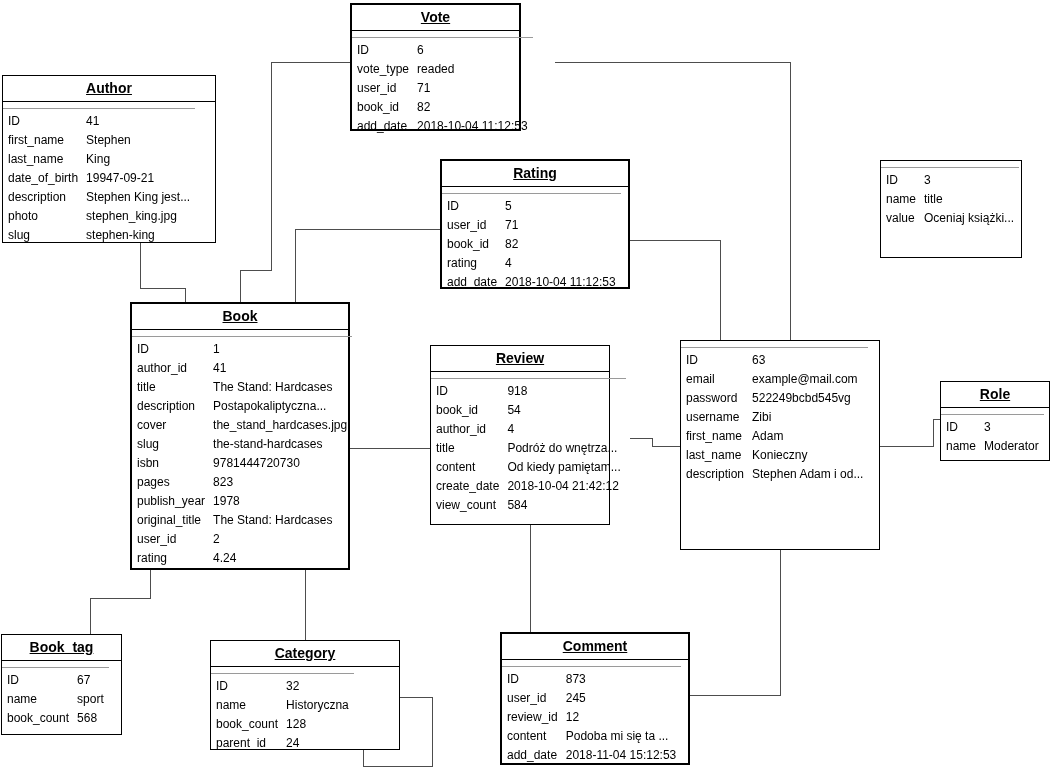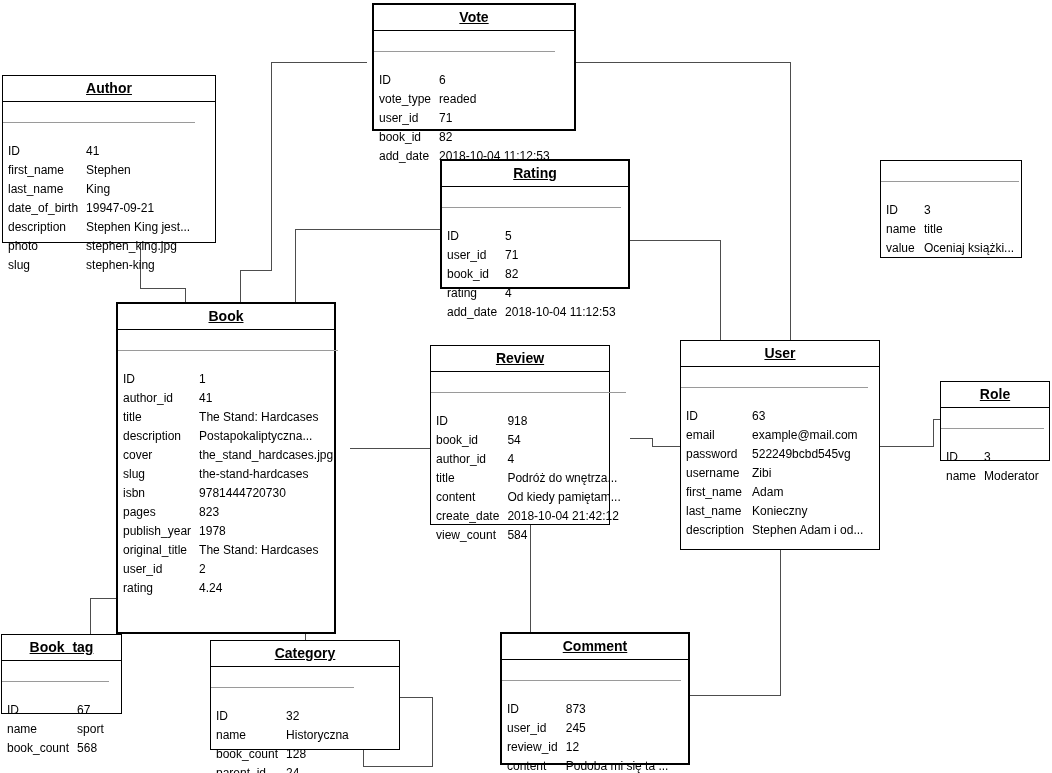--- a/index.html
+++ b/index.html
@@ -24,22 +24,22 @@
     text-align:center;
     font-weight:bold;
     font-size:14px;
     border-bottom:1px solid #000000;
     white-space:nowrap;
     overflow:hidden;
   }
   .hdr span{text-decoration:underline;}
   .bdy{
     border-top:1px solid #9a9a9a;
-    margin-top:20px;
-    padding:19px 5px 0 5px;
+    margin-top:6px;
+    padding:3px 5px 0 5px;
     display:table;
   }
   .row{display:table-row;}
   .k,.v{
     display:table-cell;
     font-size:12px;
     line-height:19px;
     white-space:nowrap;
     color:#000000;
   }
@@ -102,21 +102,21 @@
     <div class="ln" style="left:780px;top:550px;width:1px;height:146px"></div>
     <div class="ln" style="left:690px;top:695px;width:91px;height:1px"></div>
   </div>
   <div>
     <div class="ln" style="left:400px;top:697px;width:33px;height:1px"></div>
     <div class="ln" style="left:432px;top:697px;width:1px;height:70px"></div>
     <div class="ln" style="left:363px;top:766px;width:70px;height:1px"></div>
     <div class="ln" style="left:363px;top:750px;width:1px;height:17px"></div>
   </div>
 
-  <div class="entity thick" style="left:372px;top:3px;width:204px;height:128px">
+  <div class="entity thick" style="left:350px;top:3px;width:171px;height:128px">
     <div class="hdr"><span>Vote</span></div>
     <div class="bdy">
         <div class="row">
         <span class="k">ID</span>
         <span class="v">6</span>
       </div>
         <div class="row">
         <span class="k">vote_type</span>
         <span class="v">readed</span>
       </div>
@@ -205,21 +205,21 @@
         <span class="k">name</span>
         <span class="v">title</span>
       </div>
         <div class="row">
         <span class="k">value</span>
         <span class="v">Oceniaj książki...</span>
       </div>
       </div>
   </div>
 
-  <div class="entity thick" style="left:116px;top:302px;width:220px;height:332px">
+  <div class="entity thick" style="left:130px;top:302px;width:220px;height:268px">
     <div class="hdr"><span>Book</span></div>
     <div class="bdy">
         <div class="row">
         <span class="k">ID</span>
         <span class="v">1</span>
       </div>
         <div class="row">
         <span class="k">author_id</span>
         <span class="v">41</span>
       </div>
@@ -294,21 +294,20 @@
         <span class="v">2018-10-04 21:42:12</span>
       </div>
         <div class="row">
         <span class="k">view_count</span>
         <span class="v">584</span>
       </div>
       </div>
   </div>
 
   <div class="entity" style="left:680px;top:340px;width:200px;height:210px">
-    <div class="hdr"><span>User</span></div>
     <div class="bdy">
         <div class="row">
         <span class="k">ID</span>
         <span class="v">63</span>
       </div>
         <div class="row">
         <span class="k">email</span>
         <span class="v">example@mail.com</span>
       </div>
         <div class="row">
@@ -341,21 +340,21 @@
         <span class="k">ID</span>
         <span class="v">3</span>
       </div>
         <div class="row">
         <span class="k">name</span>
         <span class="v">Moderator</span>
       </div>
       </div>
   </div>
 
-  <div class="entity" style="left:1px;top:634px;width:121px;height:80px">
+  <div class="entity" style="left:1px;top:634px;width:121px;height:101px">
     <div class="hdr"><span>Book_tag</span></div>
     <div class="bdy">
         <div class="row">
         <span class="k">ID</span>
         <span class="v">67</span>
       </div>
         <div class="row">
         <span class="k">name</span>
         <span class="v">sport</span>
       </div>

